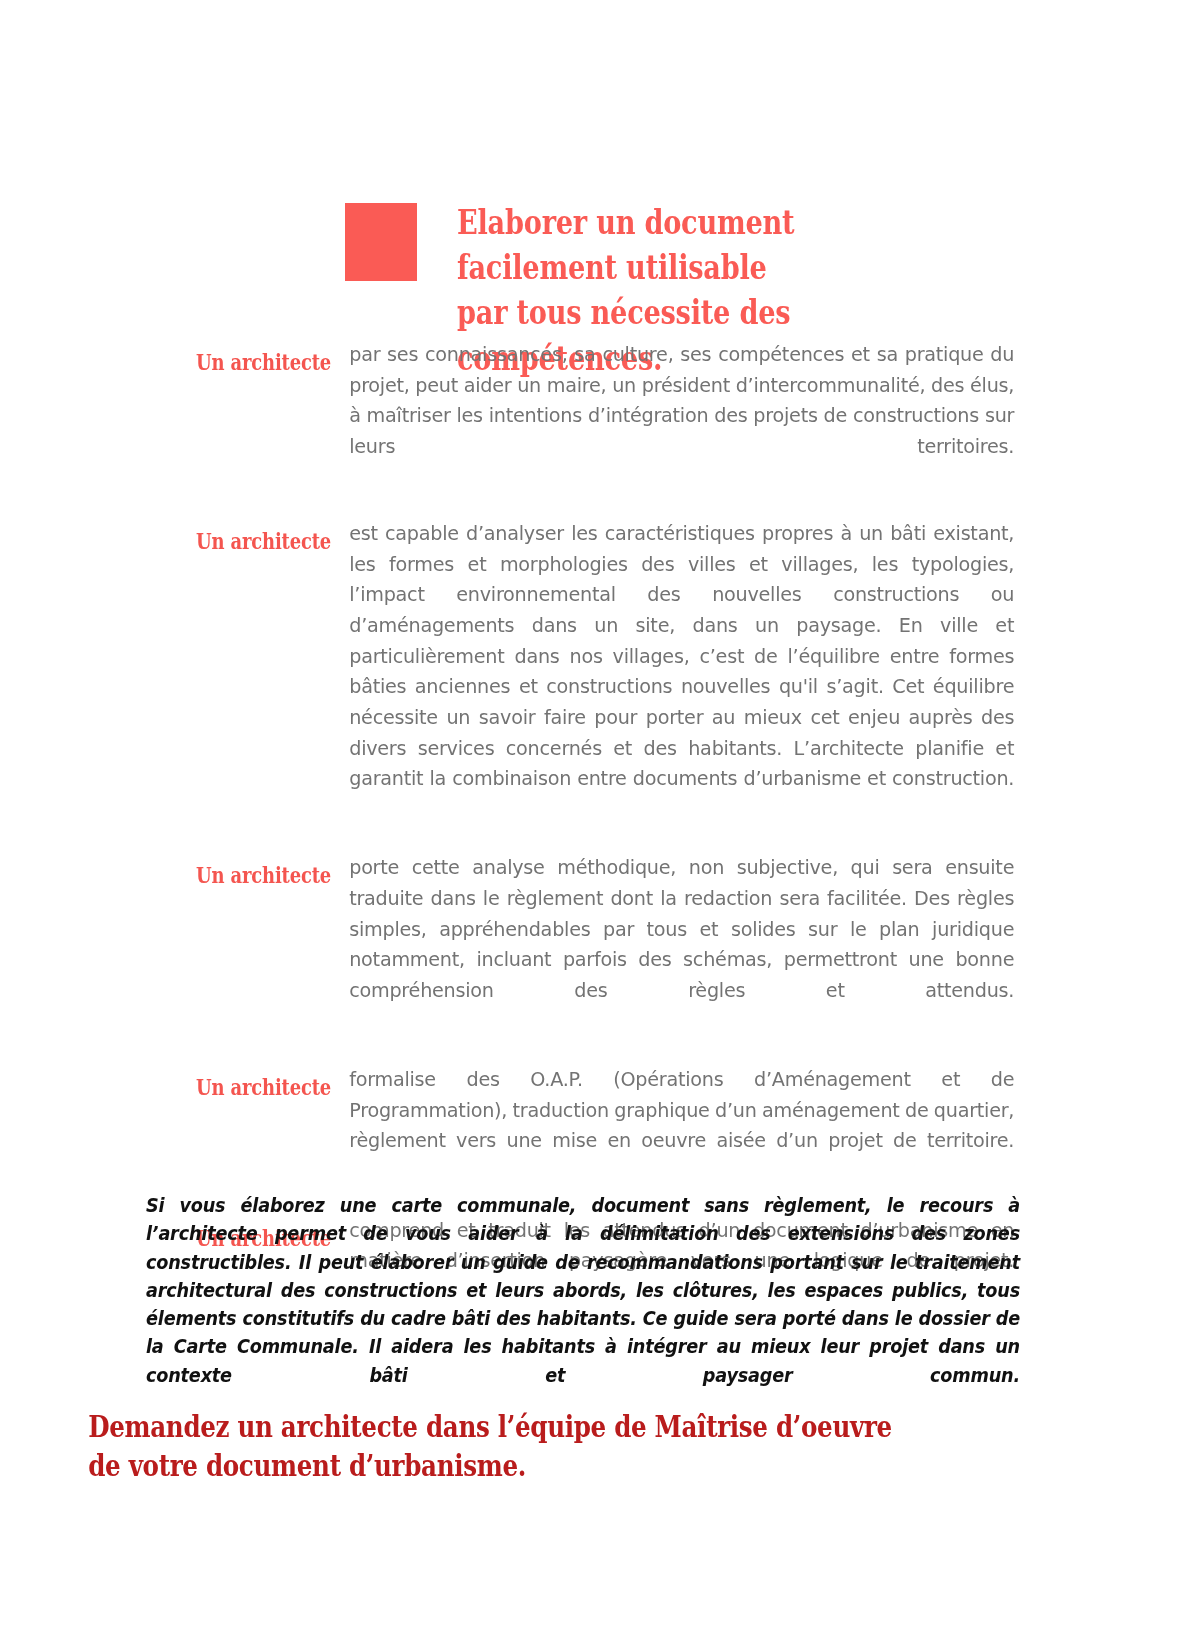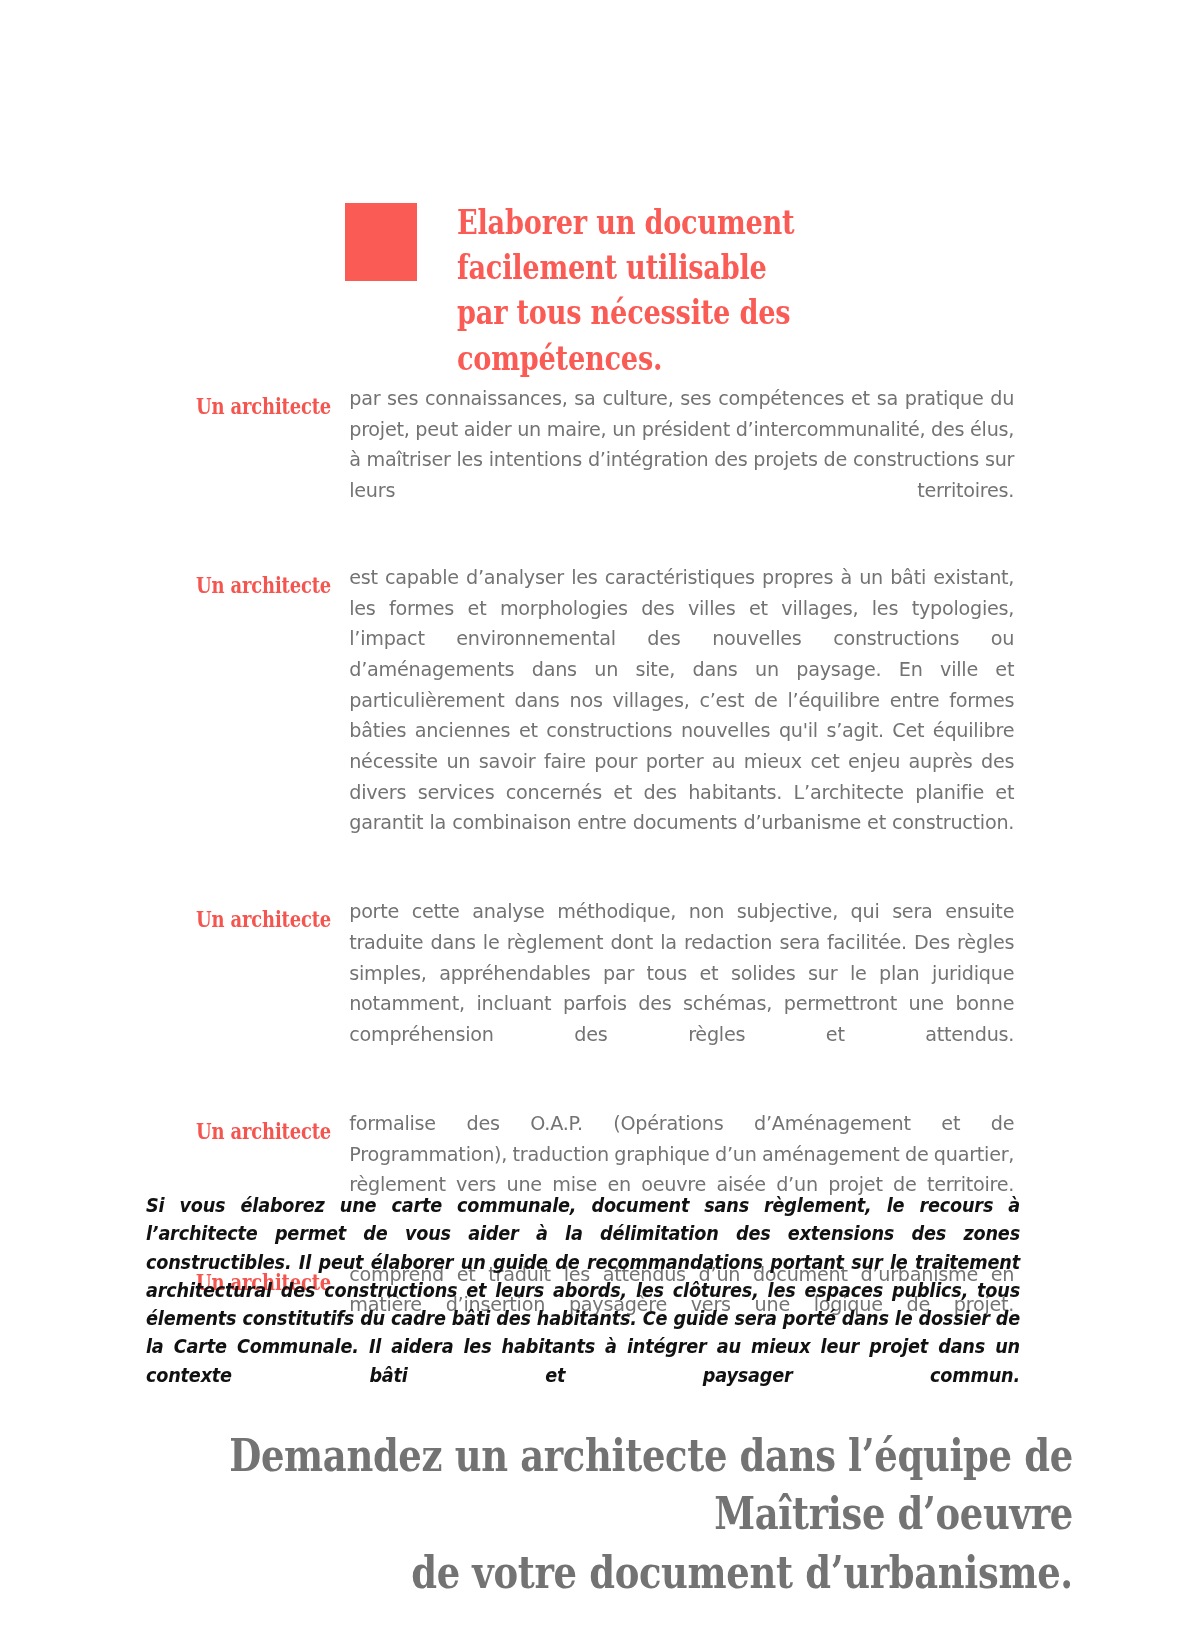--- a/index.html
+++ b/index.html
@@ -51,21 +51,20 @@
     width: 125%;
     white-space: pre-line;
   }
 
   
   .rows {
     position: absolute;
     left: 0;
     top: 340px;
     width: 1179px;
-    margin-top: 44px;
   }
   .row {
     display: flex;
     align-items: flex-start;
     margin-bottom: 26px;
   }
   .row-label-cell {
     flex: 0 0 182px;
     padding-left: 196px;
     box-sizing: border-box;
@@ -123,25 +122,25 @@
     display: inline-block;
     width: 100%;
   }
 
   
   .footer-heading {
     position: absolute;
     left: 0;
     top: 1368px;
     width: 1179px;
-    text-align: right;
-    color: #737373;
+    text-align: left;
+    color: #b91c1c;
     font-family: "DejaVu Serif", serif;
     font-weight: 700;
-    font-size: 45px;
+    font-size: 30px;
     line-height: 1.3;
     letter-spacing: -0.4px;
     white-space: pre-line;
   }
   .footer-heading-inner {
     display: inline-block;
     transform: scaleX(0.82);
     transform-origin: center top;
   }
 </style>

